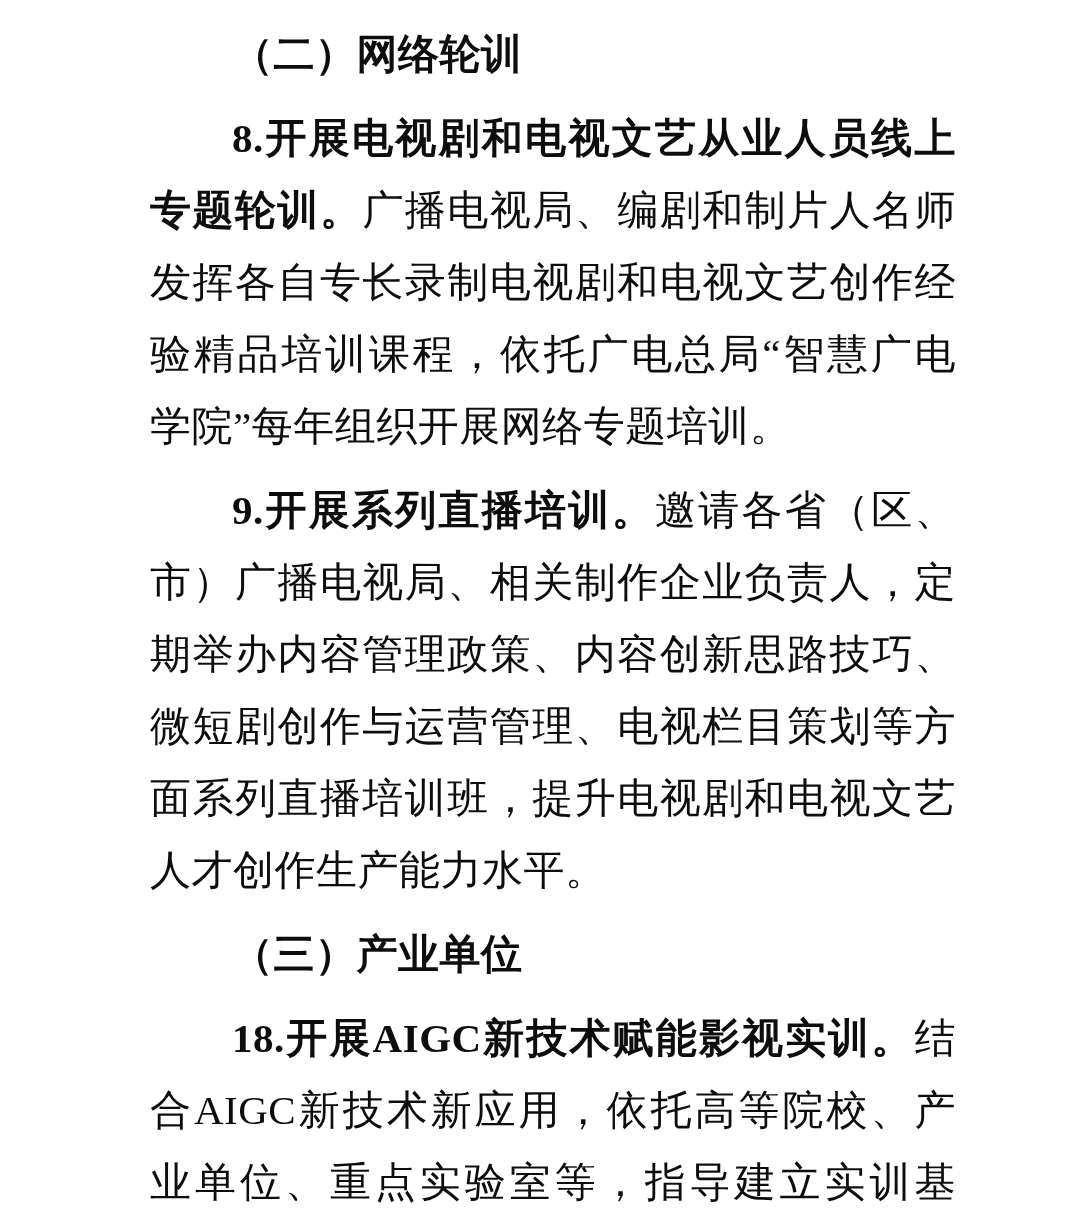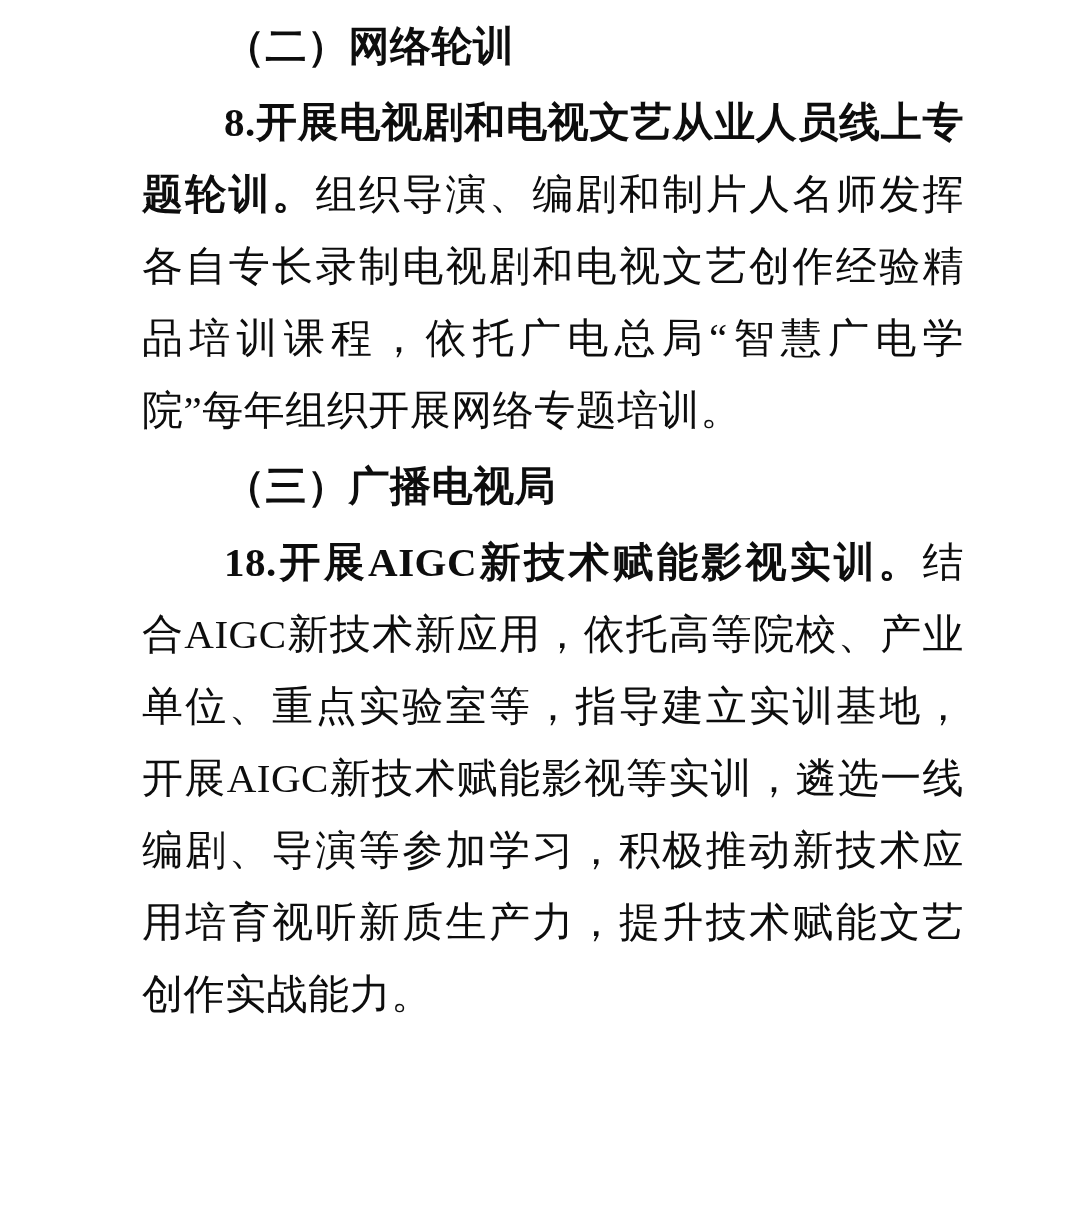--- a/index.html
+++ b/index.html
@@ -23,21 +23,21 @@
     background: #ffffff;
   }
   .doc-body {
     font-size: 41px;
     line-height: 72px;
     letter-spacing: 0.5px;
     text-align: justify;
     text-justify: inter-ideograph;
   }
   p {
-    margin: 4px;
+    margin: 12px;
     padding: 0;
   }
   .para {
     text-indent: 2em;
   }
   .heading {
     text-indent: 2em;
     font-weight: bold;
   }
   .lead {
@@ -45,21 +45,22 @@
   }
 </style>
 </head>
 <body>
 
 <div class="page">
   <div class="doc-body">
 
     <p class="heading">（二）网络轮训</p>
 
-    <p class="para"><span class="lead">8.开展电视剧和电视文艺从业人员线上专题轮训。</span><span>组织导演、编剧和制片人名师发挥各自专长录制电视剧和电视文艺创作经验精品培训课程，依托广电总局“智慧广电学院”每年组织开展网络专题培训。</span></p>
+    <p class="para"><span class="lead">8.开展电视剧和电视文艺从业人员线上专题轮训。</span><span>广播电视局、编剧和制片人名师发挥各自专长录制电视剧和电视文艺创作经验精品培训课程，依托广电总局“智慧广电学院”每年组织开展网络专题培训。</span></p>
 
+    <p class="para"><span class="lead">9.开展系列直播培训。</span><span>邀请各省（区、市）广播电视局、相关制作企业负责人，定期举办内容管理政策、内容创新思路技巧、微短剧创作与运营管理、电视栏目策划等方面系列直播培训班，提升电视剧和电视文艺人才创作生产能力水平。</span></p>
 
-    <p class="heading">（三）广播电视局</p>
+    <p class="heading">（三）产业单位</p>
 
     <p class="para"><span class="lead">18.开展AIGC新技术赋能影视实训。</span><span>结合AIGC新技术新应用，依托高等院校、产业单位、重点实验室等，指导建立实训基地，开展AIGC新技术赋能影视等实训，遴选一线编剧、导演等参加学习，积极推动新技术应用培育视听新质生产力，提升技术赋能文艺创作实战能力。</span></p>
 
   </div>
 </div>
 
 </body></html>

